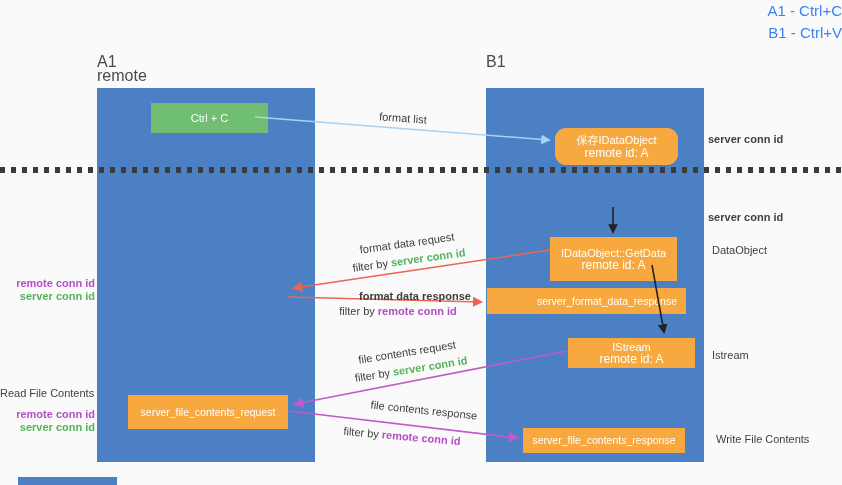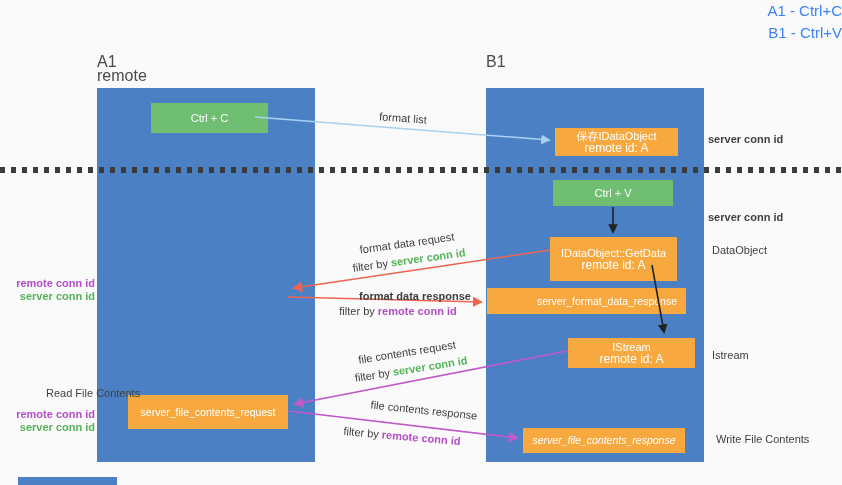--- a/index.html
+++ b/index.html
@@ -23,28 +23,28 @@
   
   #divider{left:0;top:167px;width:842px;height:6px;z-index:4;
     background:repeating-linear-gradient(90deg,#3b3b3b 0 5px,transparent 5px 11px);}
   
   .node{z-index:3;display:flex;flex-direction:column;justify-content:center;align-items:center;
     color:#fff;font-size:11px;line-height:12.5px;text-align:center;white-space:nowrap;}
   .green-node{background:#6fbe72;}
   .orange-node{background:#f7a940;}
   .node .sub{font-size:12px;}
   #ctrl-c{left:137px;top:103px;width:117px;height:30px;margin-left:14px;}
-  #save-obj{left:555px;top:128px;width:123px;height:28px;}
+  #save-obj{left:555px;top:128px;width:123px;height:37px;border-radius:11px;}
   #ctrl-v{left:553px;top:180px;width:120px;height:26px;}
   #getdata{left:550px;top:237px;width:127px;height:44px;}
   #fmt-req{left:130px;top:276px;width:157px;height:27px;font-size:10.5px;}
   #fmt-resp{left:487px;top:288px;width:158px;height:26px;font-size:10.5px;padding-left:41px;}
   #istream{left:568px;top:338px;width:127px;height:30px;}
   #file-req{left:128px;top:395px;width:160px;height:34px;font-size:10.5px;}
-  #file-resp{left:523px;top:428px;width:162px;height:25px;font-size:10.5px;font-style:italic;}
+  #file-resp{left:523px;top:428px;width:162px;height:25px;font-size:10.5px;}
   
   .mid-label{z-index:6;font-size:11px;color:#3d3d3d;white-space:nowrap;transform-origin:center;}
   .green-t{color:#55b35a;font-weight:bold;}
   .purple-t{color:#b44ec7;font-weight:bold;}
   #lbl-format-list   {left:403px;top:118px;transform:translate(-50%,-50%) rotate(4deg);}
   #lbl-fdr           {left:407px;top:243px;transform:translate(-50%,-50%) rotate(-8deg);}
   #lbl-fdr-filter    {left:409px;top:260px;transform:translate(-50%,-50%) rotate(-8deg);}
   #lbl-fdresp        {left:415px;top:296px;transform:translate(-50%,-50%);font-weight:bold;}
   #lbl-fdresp-filter {left:398px;top:311px;transform:translate(-50%,-50%);}
   #lbl-fcr           {left:407px;top:352px;transform:translate(-50%,-50%) rotate(-9deg);}
@@ -54,21 +54,21 @@
   
   .right-label{z-index:6;font-size:11px;white-space:nowrap;color:#3f3f3f;}
   #r-scid1{left:708px;top:133px;}
   #r-scid2{left:708px;top:211px;}
   #r-dataobject{left:712px;top:244px;}
   #r-istream{left:712px;top:349px;}
   #r-write{left:716px;top:433px;}
   
   .left-block{z-index:6;font-size:11px;line-height:12.5px;text-align:right;white-space:nowrap;font-weight:bold;}
   #l-ids1{left:0;top:277px;width:95px;}
-  #l-read{left:0;top:387px;width:88px;font-weight:normal;color:#3f3f3f;padding-left:46px;}
+  #l-read{left:0;top:387px;width:88px;font-weight:normal;color:#3f3f3f;}
   #l-ids2{left:0;top:408px;width:95px;}
   
   #arrows{left:0;top:0;z-index:5;pointer-events:none;}
   
   #bottom-bar{left:18px;top:477px;width:99px;height:8px;background:#4b80c5;z-index:2;}
 </style>
 </head>
 <body>
 
 <div id="stage">
@@ -90,23 +90,20 @@
   <div class="abs column" id="col-right"></div>
 
   <div class="abs" id="divider"></div>
 
   <div class="abs node green-node" id="ctrl-c">
     <div>Ctrl + C</div>
   </div>
   <div class="abs node orange-node" id="save-obj">
     <div>保存IDataObject</div>
     <div class="sub">remote id: A</div>
-  </div>
-  <div class="abs node green-node" id="ctrl-v">
-    <div>Ctrl + V</div>
   </div>
   <div class="abs node orange-node" id="getdata">
     <div>IDataObject::GetData</div>
     <div class="sub">remote id: A</div>
   </div>
   <div class="abs node orange-node" id="fmt-resp">
     <div>server_format_data_response</div>
   </div>
   <div class="abs node orange-node" id="istream">
     <div>IStream</div>

